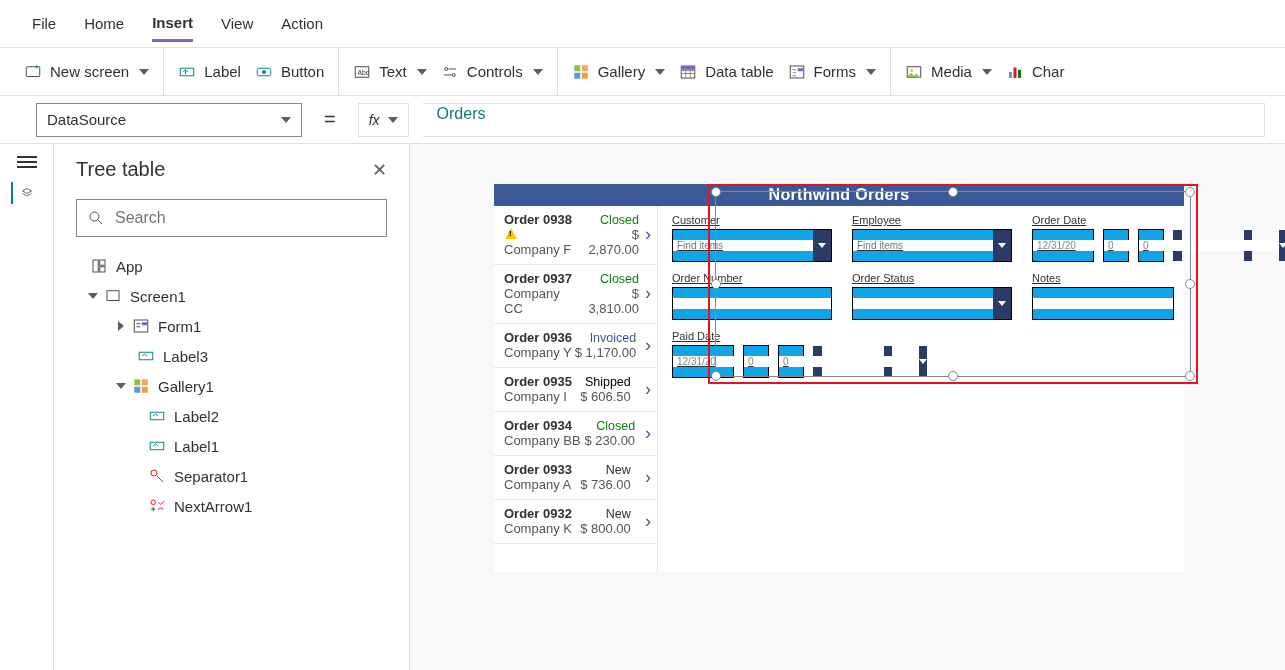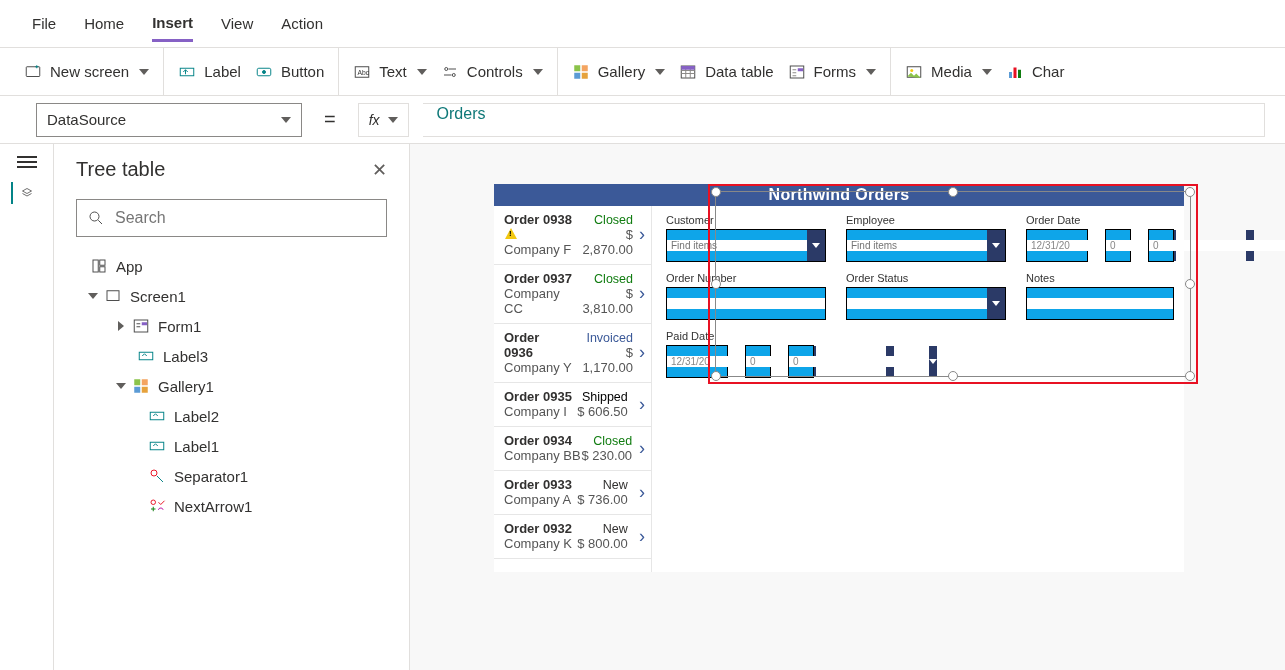--- a/index.html
+++ b/index.html
@@ -54,27 +54,27 @@
   .order-status{font-size:12.5px;}
   .order-amount{color:#555;}
   .nxt{ color:#3b5998; font-size:18px; padding:0 2px;}
   .st-Closed{color:#107c10;}
   .st-Invoiced{color:#3b5998;}
   .st-Shipped{color:#000000;}
   .st-New{color:#323130;}
 
   .form-area { flex:1; position:relative; padding:8px 10px 10px 14px; }
   .form-grid { display:grid; grid-template-columns: 1fr 1fr 1fr; gap-row:8px; column-gap:20px; row-gap:10px;}
-  .ffield { font-size:11px;}
+  .ffield { font-size:11px;text-decoration:underline;}
   .flabel { color:#333; display:block; margin-bottom:3px;}
   .fbox { height:33px; border:1px solid #000000; display:flex; align-items:center; background:#0ea5e9;}
   .fbox input{border:none; outline:none; flex:1; font-size:10px; padding:0 4px; color:#888;}
   .dd-caret{ width:18px; height:100%; background:#2b3a67; display:flex; align-items:center; justify-content:center;}
   .dd-caret:after{content:"";width:0;height:0;border-left:4px solid transparent;border-right:4px solid transparent;border-top:5px solid #fff;}
-  .date-group{display:flex;gap:17px;}
+  .date-group{display:flex;gap:9px;}
   .date-group .fbox{flex:none;}
   .date-main{width:62px;}
   .cal-ic{width:16px;height:100%;background:#2b3a67;display:flex;align-items:center;justify-content:center;color:#fff;font-size:9px;}
   .mini{width:26px;}
 
   
   .sel-outline{ position:absolute; border:2px solid #e81123; pointer-events:none;}
   .sel-inner { position:absolute; border:1px solid #888; pointer-events:none;}
   .handle { position:absolute; width:10px; height:10px; background:#fff; border:1px solid #888; border-radius:50%; transform:translate(-50%,-50%);}
 

